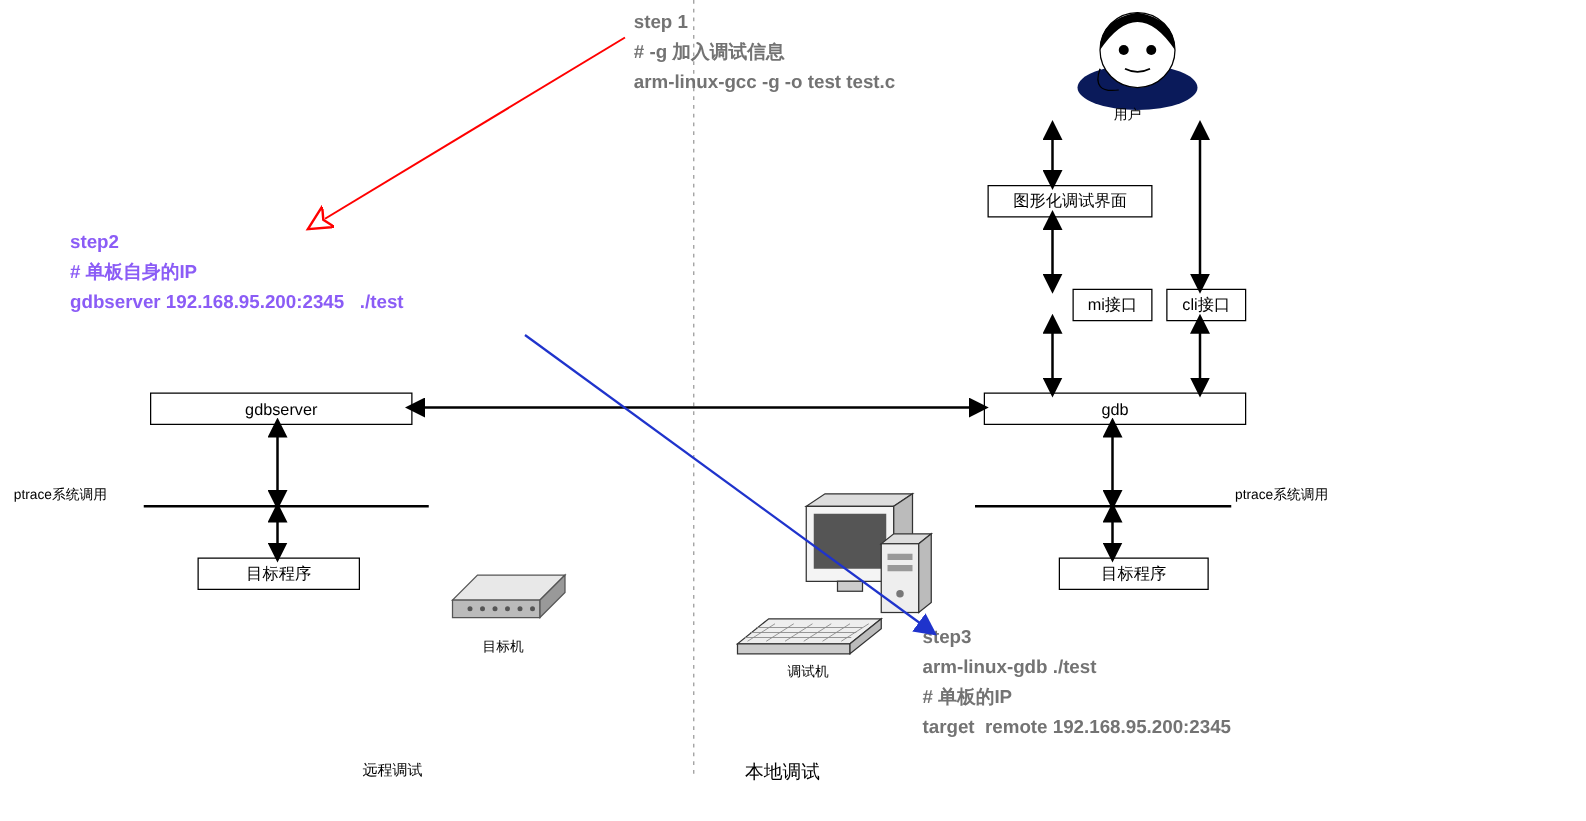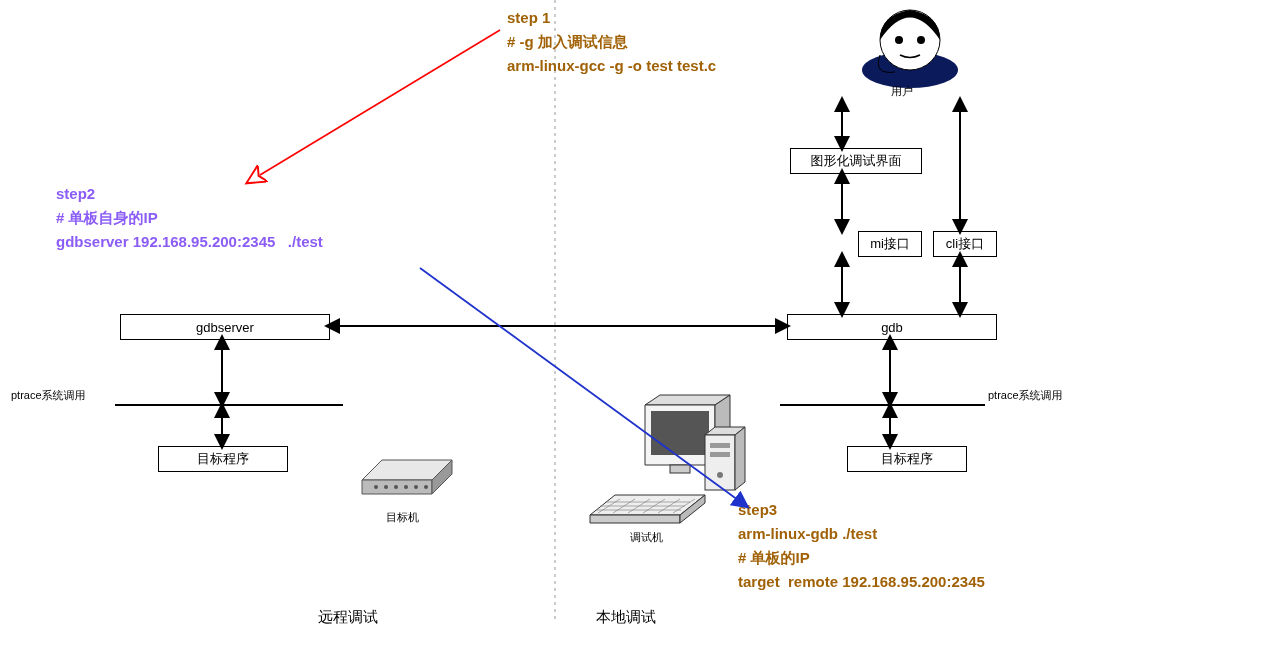--- a/index.html
+++ b/index.html
@@ -28,21 +28,21 @@
     font-size: 11px;
     white-space: nowrap;
   }
   .anno {
     position: absolute;
     font-weight: bold;
     font-size: 15px;
     line-height: 1.6;
     white-space: pre;
   }
-  .red { color: #a16207; }
+  .red { color: #737373; }
   .blue { color: #8b5cf6; }
   svg { position: absolute; left:0; top:0; overflow: visible; }
 </style>
 </head>
 <body>
 
 <svg width="1269" height="657">
   <line x1="555" y1="0" x2="555" y2="620" stroke="#999" stroke-width="1" stroke-dasharray="3 4"></line>
 </svg>
 
@@ -159,21 +159,21 @@
       <line x1="90" y1="9" x2="68" y2="23"></line>
       <line x1="105" y1="9" x2="83" y2="23"></line>
       <line x1="15" y1="12" x2="100" y2="12"></line>
       <line x1="10" y1="16" x2="95" y2="16"></line>
       <line x1="6" y1="20" x2="91" y2="20"></line>
     </g>
   </g>
 </svg>
 <div class="label" style="left:630px; top:530px;">调试机</div>
 
-<div class="label" style="left:290px; top:608px; font-size:15px;margin-left:28px;">远程调试</div>
+<div class="label" style="left:290px; top:608px; font-size:12px;">远程调试</div>
 <div class="label" style="left:596px; top:608px; font-size:15px;">本地调试</div>
 
 <div class="anno red" style="left:507px; top:6px;">step 1
 # -g 加入调试信息
 arm-linux-gcc -g -o test test.c</div>
 
 <div class="anno blue" style="left:56px; top:182px;">step2
 # 单板自身的IP
 gdbserver 192.168.95.200:2345   ./test</div>
 

